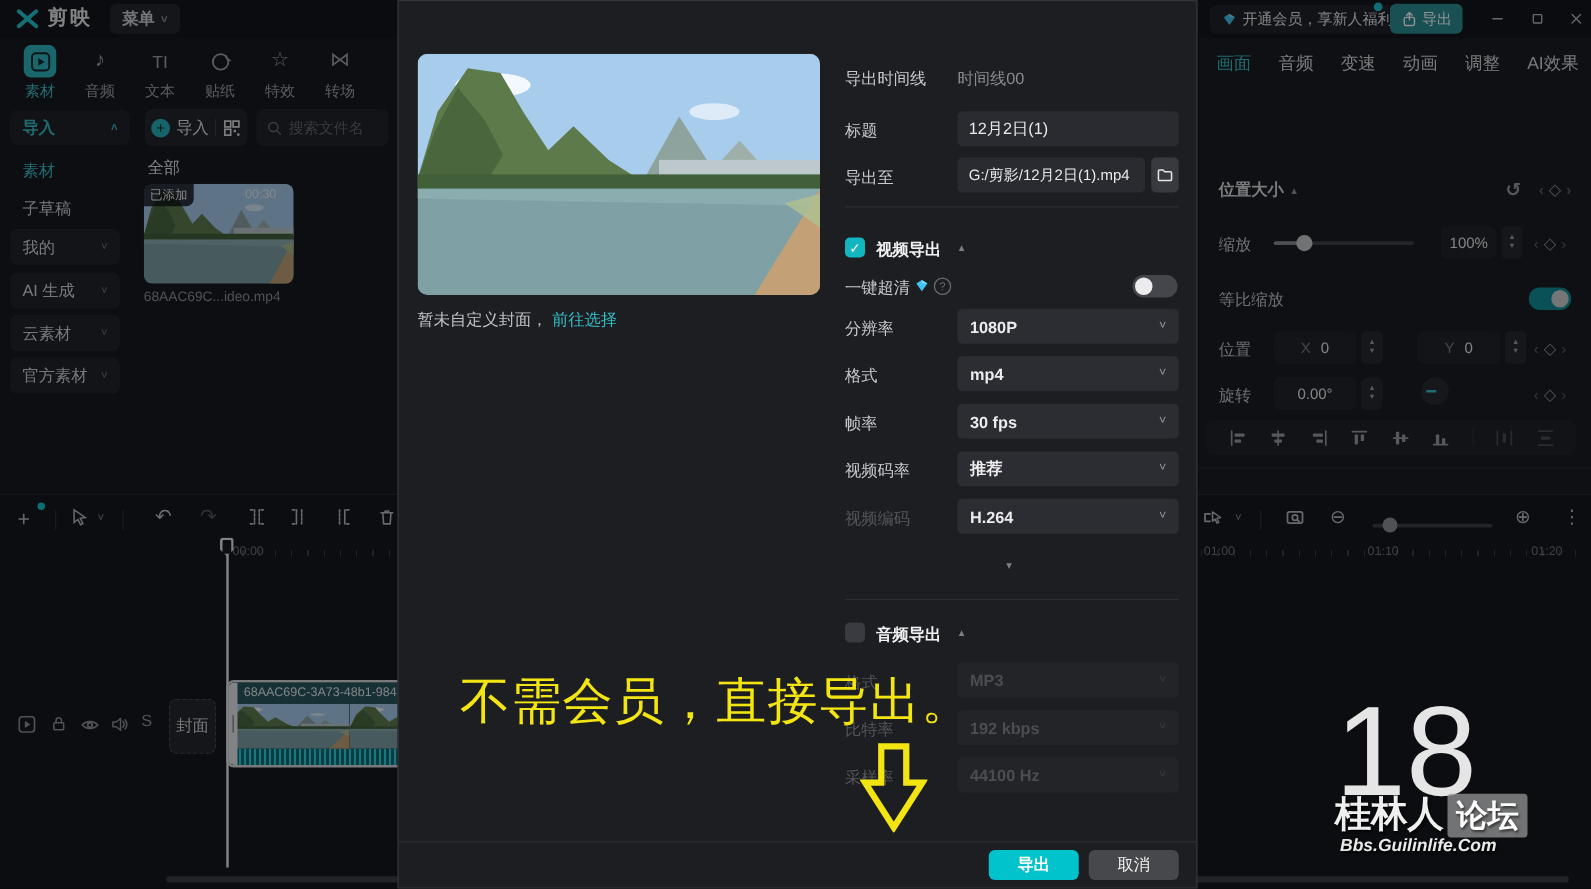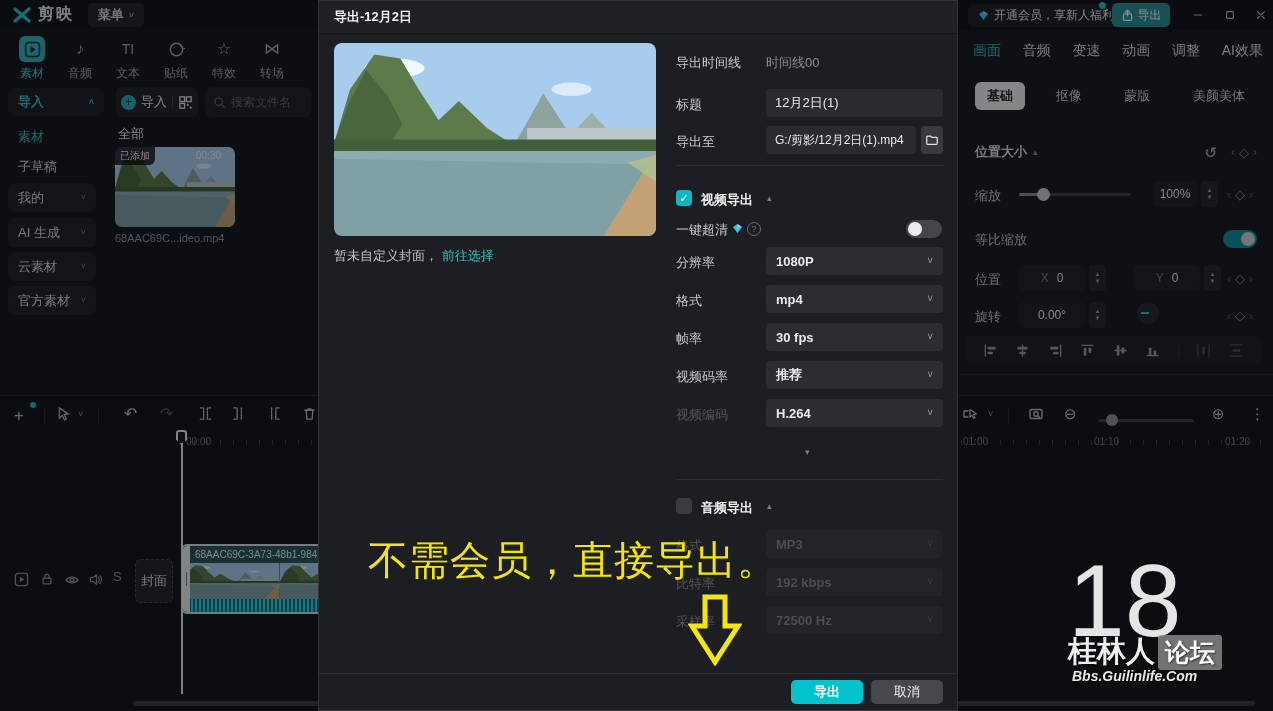--- a/index.html
+++ b/index.html
@@ -309,26 +309,20 @@
   </div>
 
   <div id="prop-panel">
     <div id="prop-tabs">
       <span class="active">画面</span>
       <span>音频</span>
       <span>变速</span>
       <span>动画</span>
       <span>调整</span>
       <span>AI效果</span>
-    </div>
-    <div id="prop-subtabs">
-      <span class="subtab active">基础</span>
-      <span class="subtab">抠像</span>
-      <span class="subtab">蒙版</span>
-      <span class="subtab">美颜美体</span>
     </div>
     <div id="transform-head">
       <span>位置大小</span>
       <span class="glyph" style="margin-left:6px;color:#8e8f94;font-size:9px">▴</span>
       <span style="flex:1"></span>
       <span class="glyph" style="color:#9a9b9f;font-size:15px;margin-right:14px">↺</span>
       <span class="kf-nav">
         <span>‹</span>
           <span class="dia">◇</span>
           <span>›</span>
@@ -624,21 +618,20 @@
       <div id="clip-wave"></div>
       <div id="clip-handle">
           <i></i>
         </div>
     </div>
     <div id="tl-scrollbar"></div>
   </div>
 
   <div id="scrim"></div>
   <div id="dialog">
-    <div id="dlg-titlebar">导出-12月2日</div>
     <div id="dlg-preview">
         <div class="landscape"><svg viewBox="0 0 160 100" preserveAspectRatio="none" width="100%" height="100%">
             <rect width="160" height="60" fill="#a8cdec"></rect>
             <ellipse cx="30" cy="13" rx="15" ry="5" fill="#fff" opacity=".85"></ellipse>
             <ellipse cx="118" cy="24" rx="10" ry="3.5" fill="#fff" opacity=".6"></ellipse>
             <path d="M90 52 L104 26 L120 52 Z" fill="#8fa39e"></path>
             <path d="M114 52 L128 36 L142 52 Z" fill="#9fb0aa"></path>
             <rect x="96" y="44" width="64" height="8" fill="#bcc8cc"></rect>
             <path d="M0 52 L8 24 L20 6 L33 8 L42 24 L52 40 L62 30 L76 44 L88 52 Z" fill="#5d7b4a"></path>
             <path d="M0 52 L7 32 L16 14 L27 28 L34 42 L28 52 Z" fill="#49663c"></path>
@@ -730,21 +723,21 @@
       <span>MP3</span>
       <span class="glyph">˅</span>
     </div>
     <div class="dlg-label dim" style="top:574px">比特率</div>
     <div class="dlg-select disabled" style="top:567px">
       <span>192 kbps</span>
       <span class="glyph">˅</span>
     </div>
     <div class="dlg-label dim" style="top:612px">采样率</div>
     <div class="dlg-select disabled" style="top:605px">
-      <span>72500 Hz</span>
+      <span>44100 Hz</span>
       <span class="glyph">˅</span>
     </div>
 
     <div id="dlg-footer-divider"></div>
     <div id="dlg-export-btn">导出</div>
     <div id="dlg-cancel-btn">取消</div>
   </div>
 
   <div id="annotation-text">不需会员，直接导出。</div>
   <div id="annotation-arrow">

